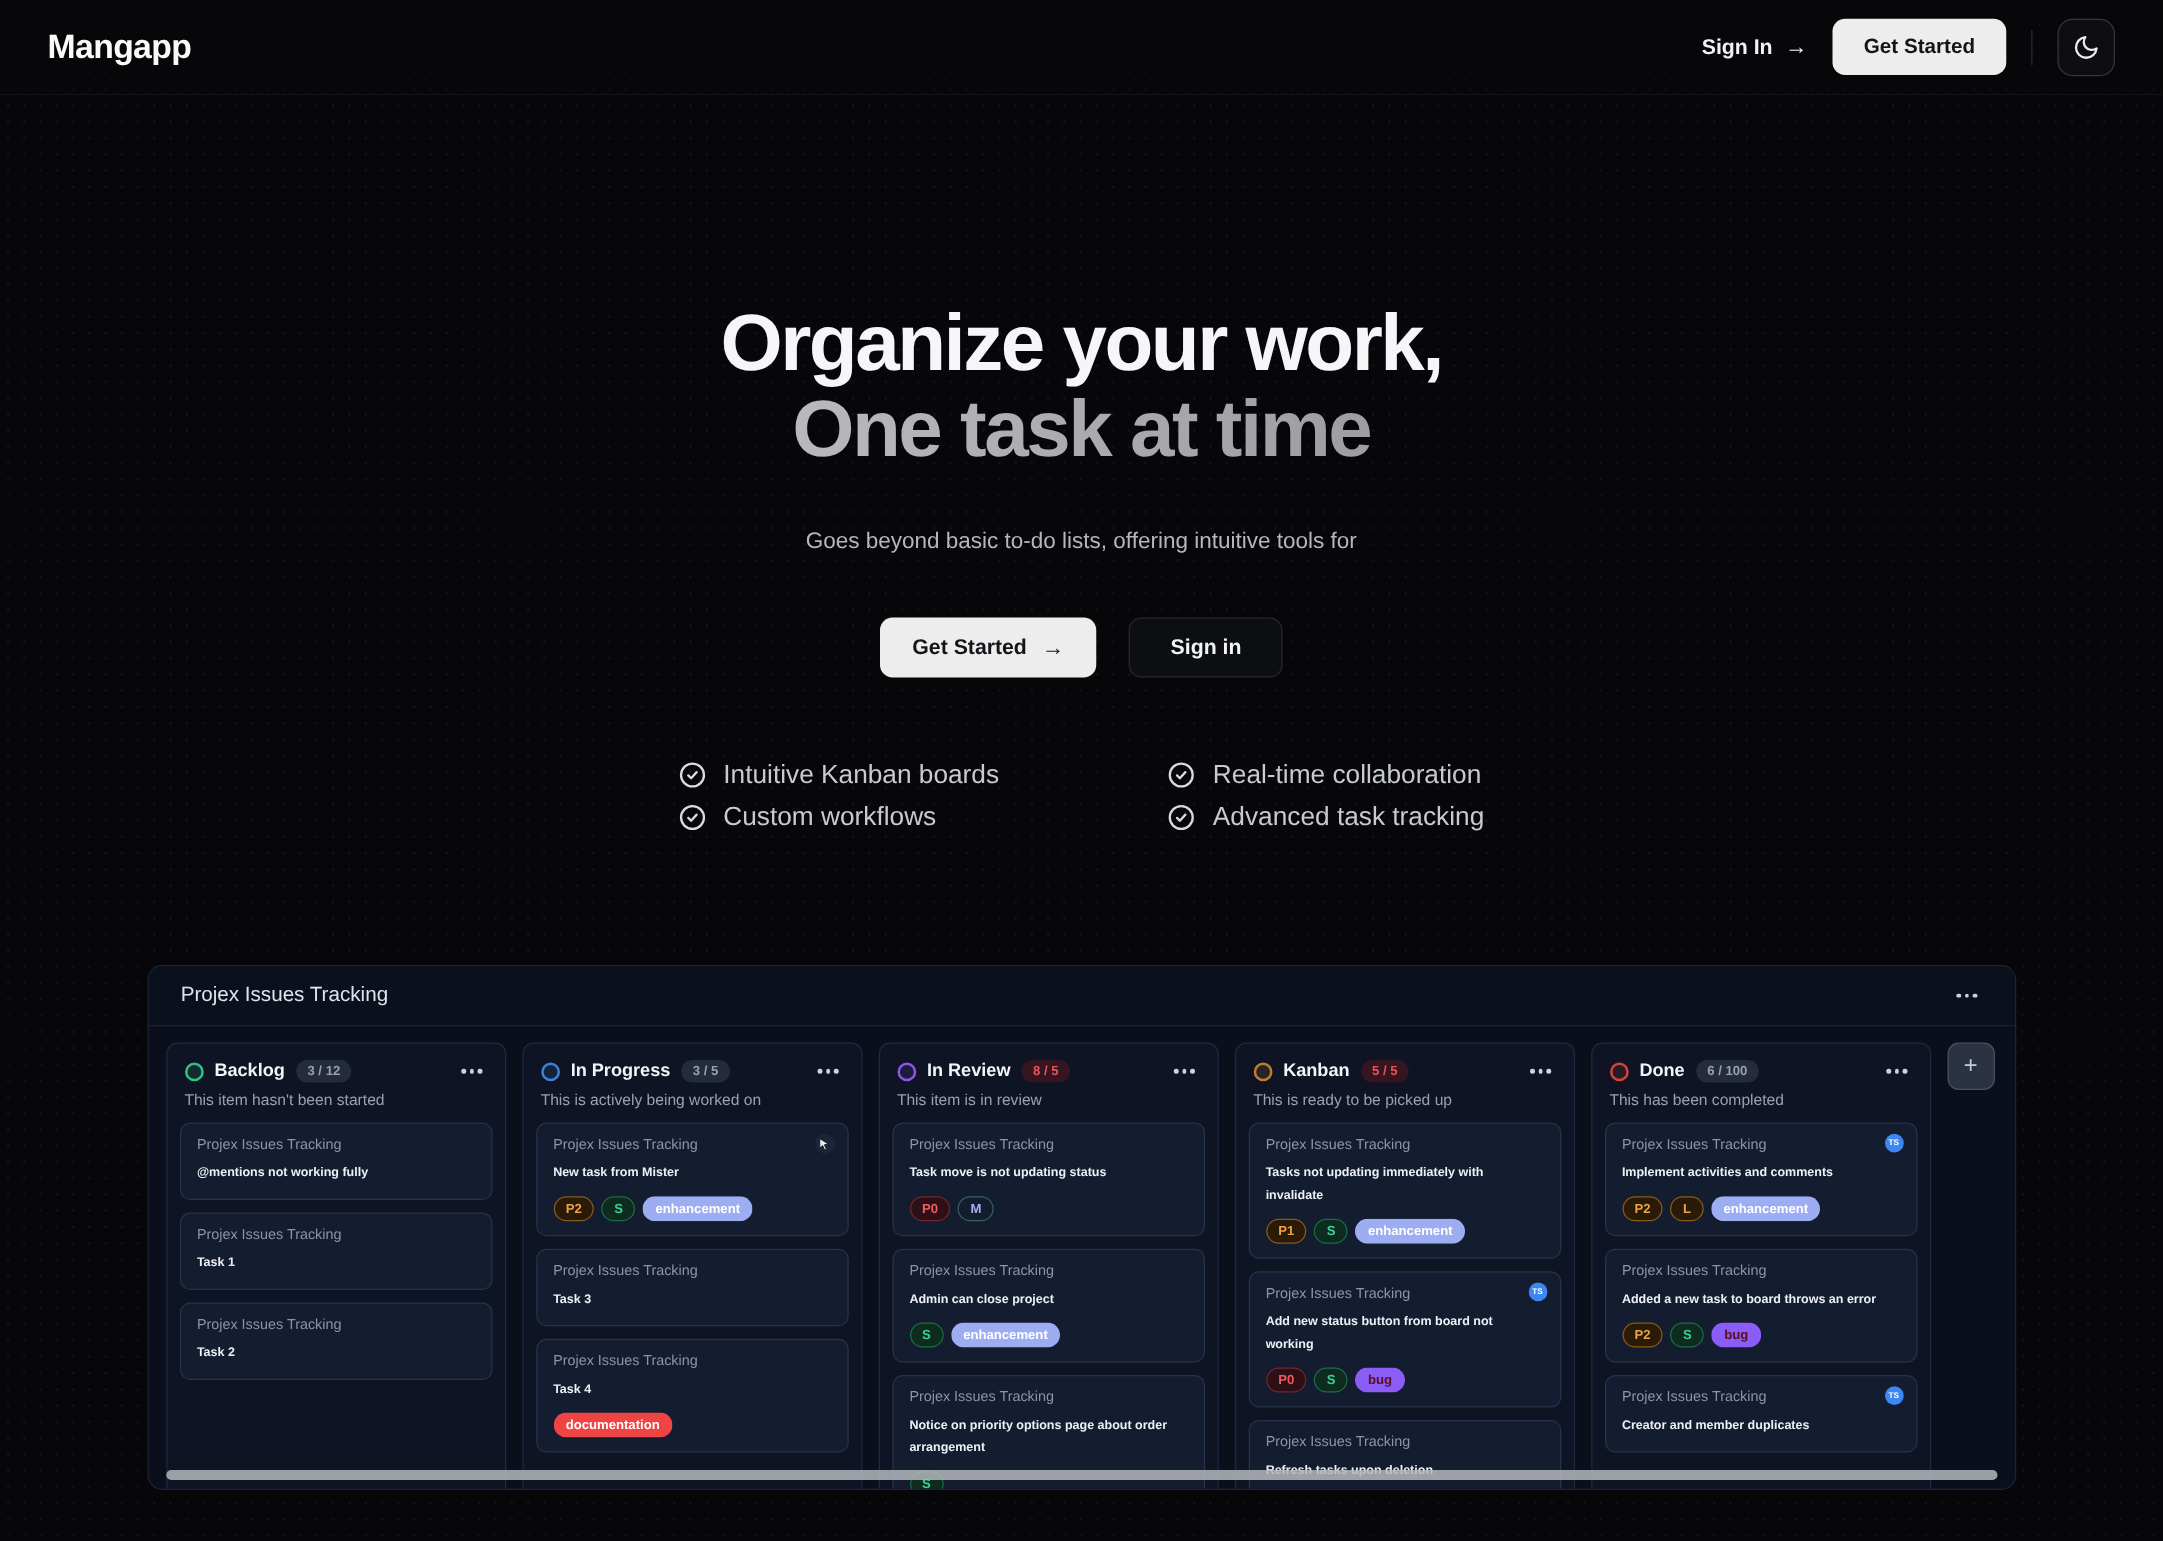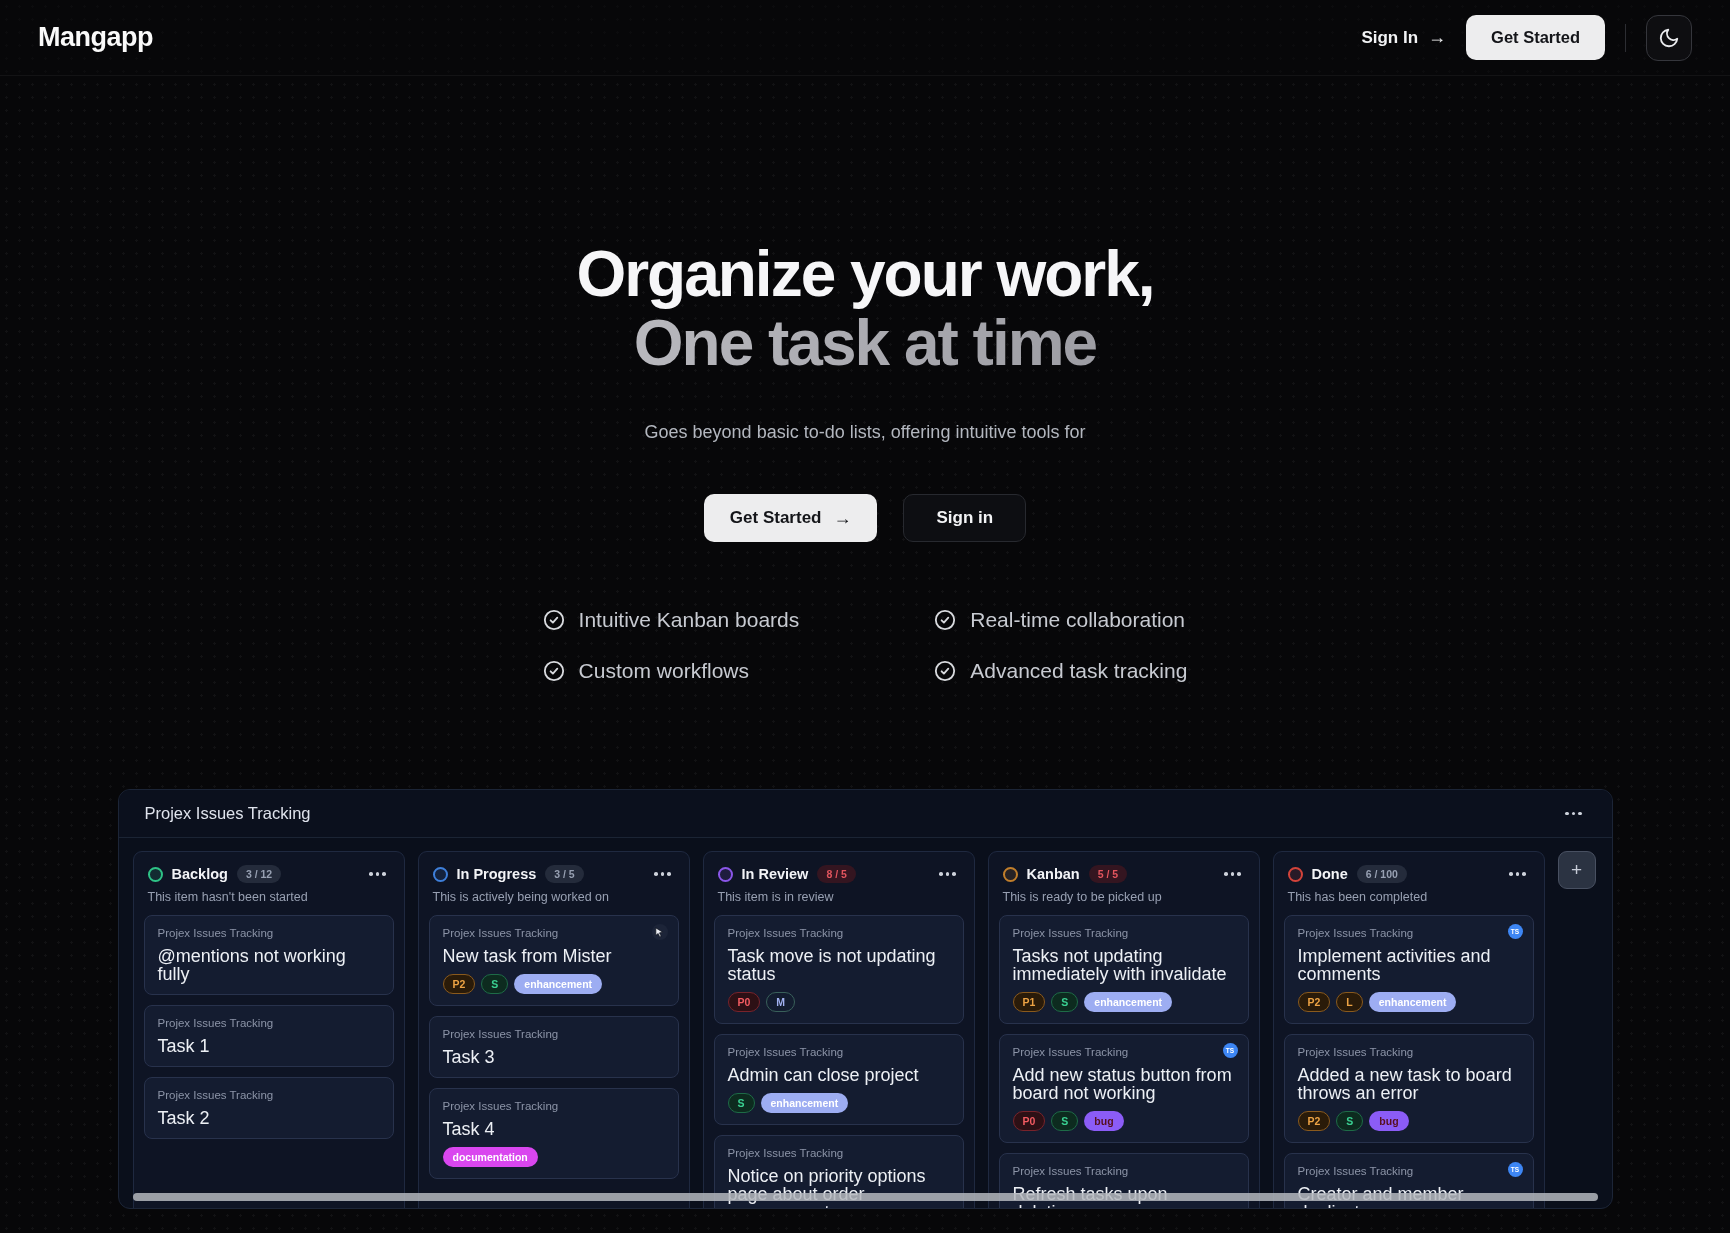--- a/index.html
+++ b/index.html
@@ -37,21 +37,21 @@
   .hero-title .line2 {
     background:linear-gradient(90deg,#d8d8dc 5%, #7d7d85 95%);
     -webkit-background-clip:text; background-clip:text; color:transparent;
   }
   .hero-sub { margin-top:36px; font-size:18px; line-height:36px; color:#b3b7bf; font-weight:400; }
   .hero-ctas { margin-top:44px; display:flex; justify-content:center; gap:26px; }
   .cta-primary { display:flex; align-items:center; gap:12px; background:#ededee; color:#141519;
     font-size:17px; font-weight:600; padding:0 26px; height:48px; }
   .cta-secondary { background:#0d0e12; border:1px solid #27292f; color:#f3f4f6;
     font-size:17px; font-weight:600; padding:0 32px; height:48px; }
-  .features { margin-top:66px; display:grid; grid-template-columns:auto auto; gap:27px 135px; justify-content:center; text-align:left; }
+  .features { margin-top:66px; display:grid; grid-template-columns:auto auto; gap:10px 135px; justify-content:center; text-align:left; }
   .feature { display:flex; align-items:center; gap:14px; }
   .feature-label { font-size:21px; color:#c7cad1; }
   .check-icon { display:flex; }
 
   
   .board {
     width:1495px; margin:106px auto 0; height:420px; position:relative;
     background:#0a0f1b; border:1px solid #1c2537; border-radius:12px; overflow:hidden;
   }
   .board-header {
@@ -75,30 +75,30 @@
   .count-normal { background:#242b3b; color:#98a1b3; }
   .count-over { background:#341520; color:#e3555e; }
   .col-head .dots { margin-left:auto; }
   .col-desc { padding:7px 14px 11px 14px; font-size:12.5px; color:#98a0b2; }
   .cards { display:flex; flex-direction:column; gap:10px; padding:0 10px 10px 10px; }
   .card {
     position:relative; background:#141c30; border:1px solid #28324c; border-radius:8px;
     padding:11px 13px; cursor:pointer;
   }
   .card-project { font-size:11.5px; line-height:13px; color:#8c94a7; margin-bottom:7px; }
-  .card-title { font-size:18px; line-height:18px; font-weight:400; color:#edf0f5; }
+  .card-title { font-size:10px; line-height:18px; font-weight:700; color:#edf0f5; }
   .card-badges { display:flex; flex-wrap:wrap; gap:6px; margin-top:9px; }
   .badge { font-size:10.5px; font-weight:700; padding:3px 9px; border-radius:999px; border:1px solid transparent; }
   .b-p0   { background:#2d1015; border-color:#78232b; color:#f25b61; }
   .b-amber{ background:#2a1b09; border-color:#8a5a1d; color:#eda344; }
   .b-s    { background:#0d2b1f; border-color:#1e6b47; color:#3ad092; }
   .b-m    { background:#131d30; border-color:#39605a; color:#a2b2f1; }
   .b-enh  { background:#9dadf2; color:#ffffff; }
   .b-bug  { background:#8b5cf6; color:#56101f; }
-  .b-doc  { background:#d946ef; color:#ffffff; }
+  .b-doc  { background:#ef4444; color:#ffffff; }
 
   .card-marker { position:absolute; top:8px; right:10px; display:none; align-items:center; justify-content:center; }
   .cursor-chip { width:16px; height:16px; border-radius:50%; background:#1c2438; }
   .avatar { width:15px; height:15px; border-radius:50%; background:#3d86f4; color:#fff;
     font-size:6.5px; font-weight:700; letter-spacing:0; }
 
   .add-col-btn {
     width:38px; height:38px; border-radius:9px; background:#2b3342; border:1px solid #485061;
     color:#c6ccd7; font-size:19px; display:flex; align-items:center; justify-content:center;
     cursor:pointer; flex-shrink:0;

